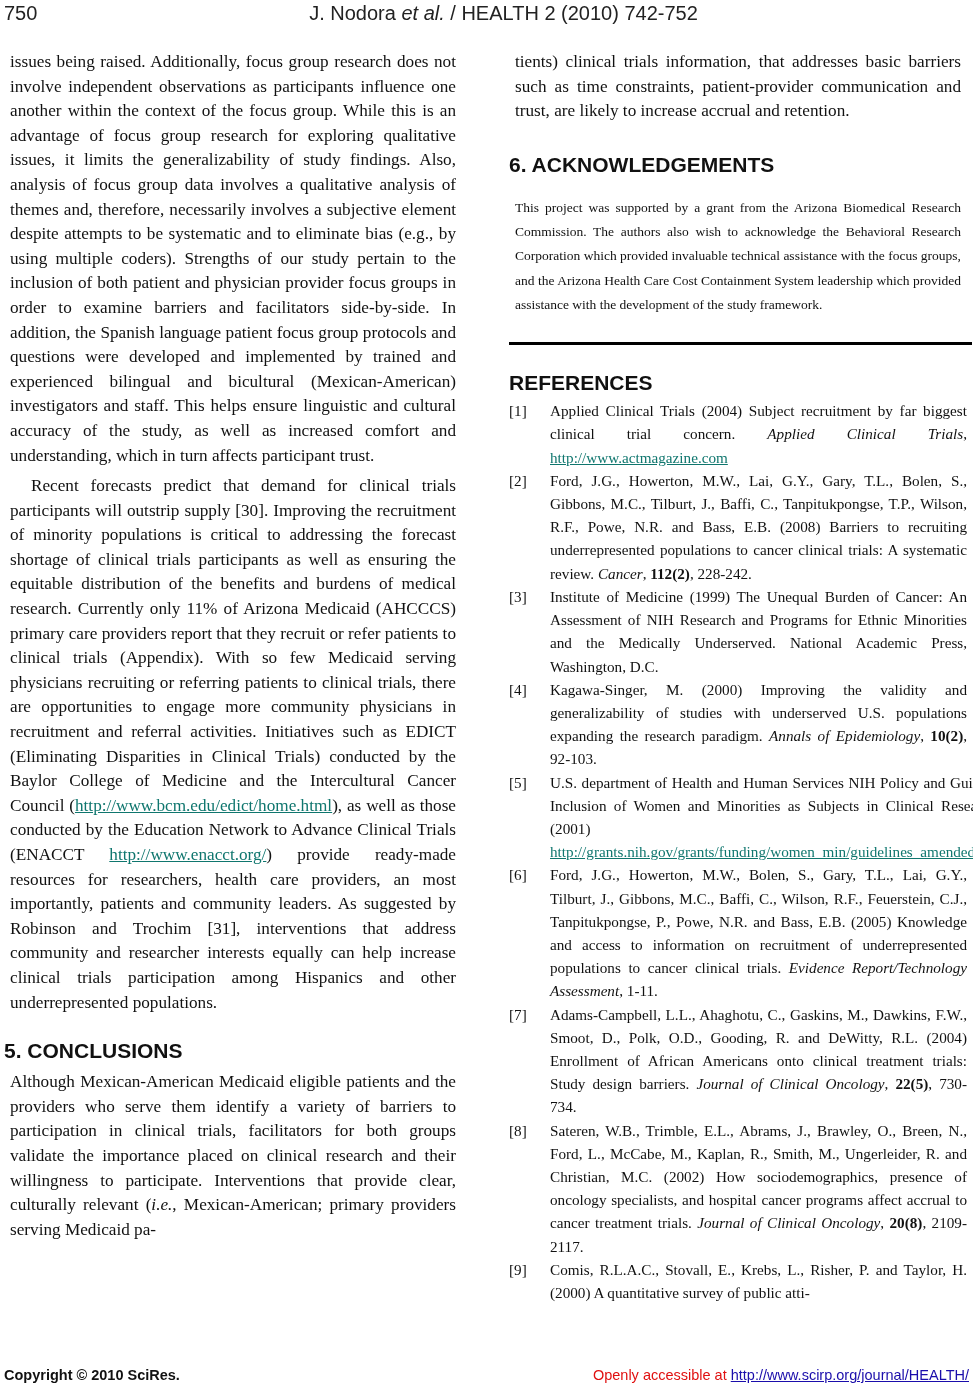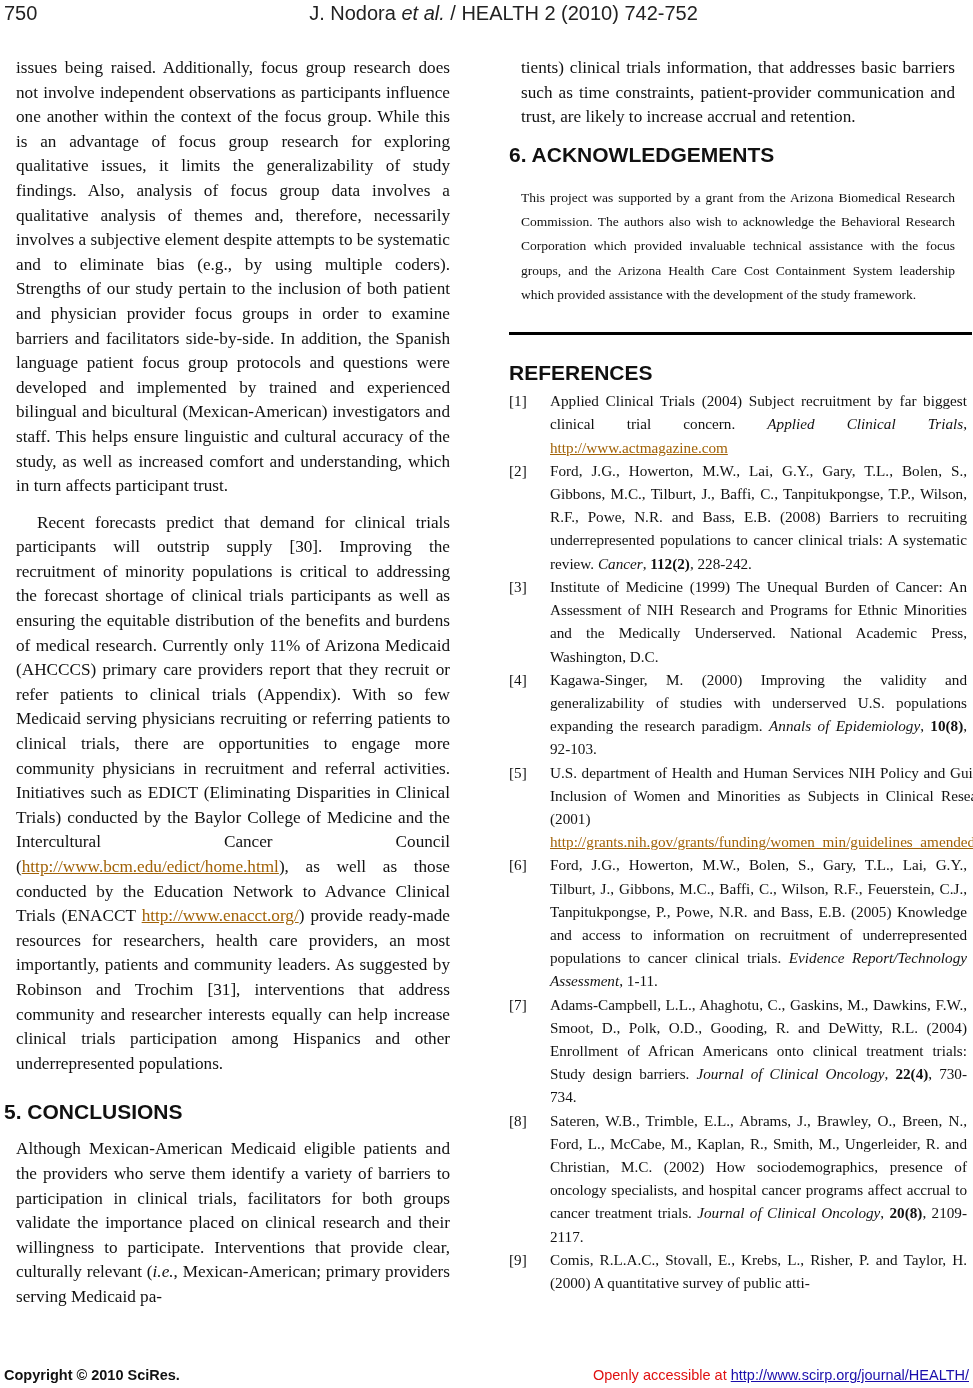--- a/index.html
+++ b/index.html
@@ -1,31 +1,31 @@
 <!DOCTYPE html>
 <html><head>
 <meta charset="utf-8">
 <style>
   html, body { margin: 0; padding: 0; background: #ffffff; }
   body { width: 973px; height: 1388px; position: relative; overflow: hidden; color: #111; }
   .hdr { position: absolute; top: 2px; left: 0; width: 973px; height: 22px; font-family: "Liberation Sans", sans-serif; font-size: 20px; color: #222; }
   .hdr .pg { position: absolute; left: 4px; top: 0; }
   .hdr .run { position: absolute; left: 0; width: 973px; text-align: center; top: 0; padding-left: 17px; }
   .col { position: absolute; font-family: "Liberation Serif", serif; font-size: 17.2px; line-height: 24.6px; text-align: justify; }
-  .col p { margin: 12px; }
+  .col p { margin: 6px; }
   .col-left { left: 4px; top: 44px; width: 458px; }
   .col-right { left: 509px; top: 44px; width: 458px; }
   .indent { text-indent: 21px; }
   .h { font-family: "Liberation Sans", sans-serif; font-weight: bold; font-size: 21px; line-height: 26px; margin: 0; color: #111; }
   .h-concl { margin-top: 23px; }
-  .h-ack { margin-top: 12px; margin-bottom: 18px; }
+  .h-ack { margin-top: 28px; margin-bottom: 18px; }
   .ack { font-size: 13.5px; line-height: 24.3px; }
   .rule { height: 3px; background: #000; margin-top: 25px; width: 463px; }
   .h-ref { margin-top: 25px; margin-bottom: 3px; }
-  a { color: #a16207; text-decoration: underline; }
+  a { color: #0f766e; text-decoration: underline; }
   .refs { font-size: 15.2px; line-height: 23.2px; }
   .ref { display: flex; }
   .ref .num { width: 41px; flex: none; }
   .ref .body { flex: 1; text-align: justify; }
   .footer { position: absolute; top: 1367px; left: 0; width: 973px; height: 20px; font-family: "Liberation Sans", sans-serif; font-size: 14.5px; }
   .footer .copy { position: absolute; left: 4px; font-weight: bold; color: #111; }
   .footer .open { position: absolute; right: 4px; color: #e01010; }
   .footer .open a { color: #1a0dab; text-decoration: underline; }
 </style>
 </head>
@@ -57,33 +57,33 @@
       <div class="ref">
         <span class="num">[2]</span>
         <span class="body"><span>Ford, J.G., Howerton, M.W., Lai, G.Y., Gary, T.L., Bolen, S., Gibbons, M.C., Tilburt, J., Baffi, C., Tanpitukpongse, T.P., Wilson, R.F., Powe, N.R. and Bass, E.B. (2008) Barriers to recruiting underrepresented populations to cancer clinical trials: A systematic review. </span><i>Cancer</i><span>, </span><b>112(2)</b><span>, 228-242.</span></span>
       </div>
       <div class="ref">
         <span class="num">[3]</span>
         <span class="body"><span>Institute of Medicine (1999) The Unequal Burden of Cancer: An Assessment of NIH Research and Programs for Ethnic Minorities and the Medically Underserved. National Academic Press, Washington, D.C.</span></span>
       </div>
       <div class="ref">
         <span class="num">[4]</span>
-        <span class="body"><span>Kagawa-Singer, M. (2000) Improving the validity and generalizability of studies with underserved U.S. populations expanding the research paradigm. </span><i>Annals of Epidemiology</i><span>, </span><b>10(8)</b><span>, 92-103.</span></span>
+        <span class="body"><span>Kagawa-Singer, M. (2000) Improving the validity and generalizability of studies with underserved U.S. populations expanding the research paradigm. </span><i>Annals of Epidemiology</i><span>, </span><b>10(2)</b><span>, 92-103.</span></span>
       </div>
       <div class="ref">
         <span class="num">[5]</span>
         <span class="body"><span>U.S. department of Health and Human Services NIH Policy and Guidelines on The Inclusion of Women and Minorities as Subjects in Clinical Research–Amended (2001) </span><a>http://grants.nih.gov/grants/funding/women_min/guidelines_amended_10_2001.htm</a></span>
       </div>
       <div class="ref">
         <span class="num">[6]</span>
         <span class="body"><span>Ford, J.G., Howerton, M.W., Bolen, S., Gary, T.L., Lai, G.Y., Tilburt, J., Gibbons, M.C., Baffi, C., Wilson, R.F., Feuerstein, C.J., Tanpitukpongse, P., Powe, N.R. and Bass, E.B. (2005) Knowledge and access to information on recruitment of underrepresented populations to cancer clinical trials. </span><i>Evidence Report/Technology Assessment</i><span>, 1-11.</span></span>
       </div>
       <div class="ref">
         <span class="num">[7]</span>
-        <span class="body"><span>Adams-Campbell, L.L., Ahaghotu, C., Gaskins, M., Dawkins, F.W., Smoot, D., Polk, O.D., Gooding, R. and DeWitty, R.L. (2004) Enrollment of African Americans onto clinical treatment trials: Study design barriers. </span><i>Journal of Clinical Oncology</i><span>, </span><b>22(4)</b><span>, 730-734.</span></span>
+        <span class="body"><span>Adams-Campbell, L.L., Ahaghotu, C., Gaskins, M., Dawkins, F.W., Smoot, D., Polk, O.D., Gooding, R. and DeWitty, R.L. (2004) Enrollment of African Americans onto clinical treatment trials: Study design barriers. </span><i>Journal of Clinical Oncology</i><span>, </span><b>22(5)</b><span>, 730-734.</span></span>
       </div>
       <div class="ref">
         <span class="num">[8]</span>
         <span class="body"><span>Sateren, W.B., Trimble, E.L., Abrams, J., Brawley, O., Breen, N., Ford, L., McCabe, M., Kaplan, R., Smith, M., Ungerleider, R. and Christian, M.C. (2002) How sociodemographics, presence of oncology specialists, and hospital cancer programs affect accrual to cancer treatment trials. </span><i>Journal of Clinical Oncology</i><span>, </span><b>20(8)</b><span>, 2109-2117.</span></span>
       </div>
       <div class="ref">
         <span class="num">[9]</span>
         <span class="body"><span>Comis, R.L.A.C., Stovall, E., Krebs, L., Risher, P. and Taylor, H. (2000) A quantitative survey of public atti-</span></span>
       </div>
     </div>

